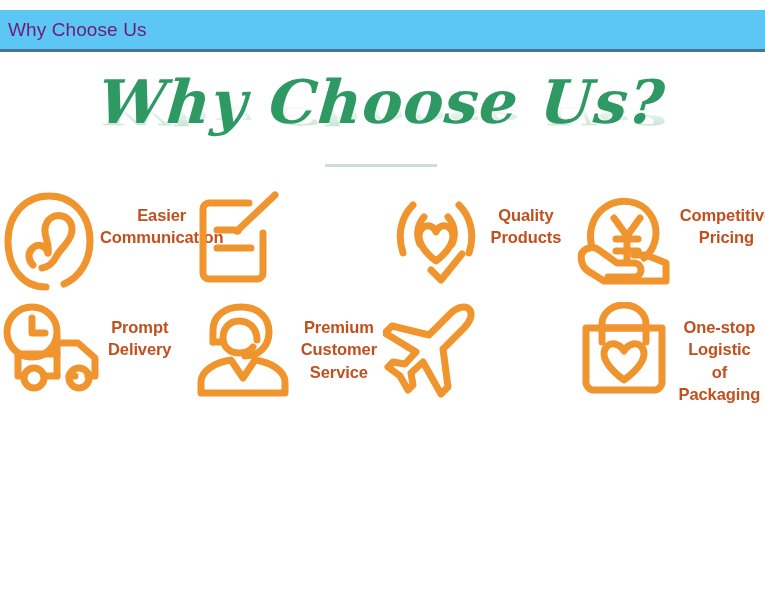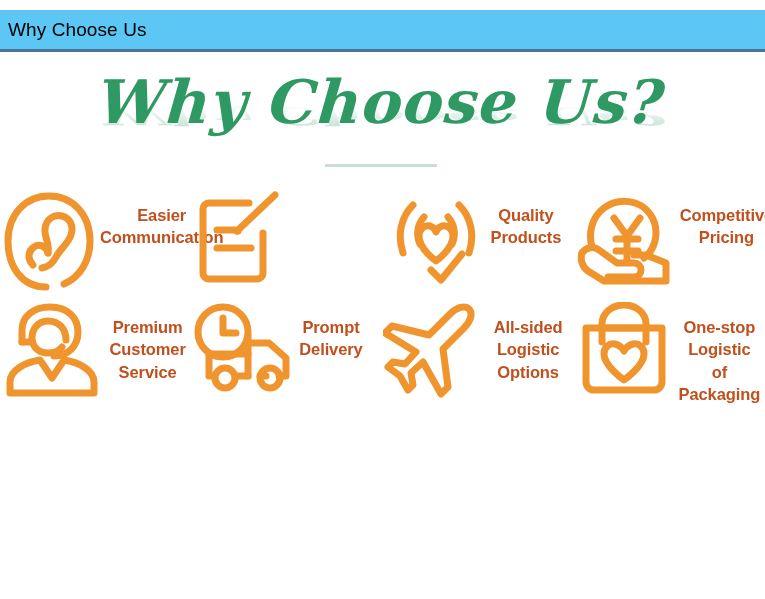--- a/index.html
+++ b/index.html
@@ -22,21 +22,21 @@
     width: 765px;
     height: 42px;
     background: #5CC7F5;
     border-bottom: 3px solid #4A7394;
     box-sizing: border-box;
     display: flex;
     align-items: center;
   }
   .titlebar-text {
     font-size: 19px;
-    color: #000000;
+    color: #701a75;
     padding-left: 8px;
     letter-spacing: 0.1px;
     white-space: nowrap;
   }
 
   
   .hero {
     position: absolute;
     left: 0;
     top: 58px;
@@ -194,35 +194,20 @@
           <path d="M8 62 C6 68 8 76 14 80 L30 90 H92 V72 L72 64 H60"></path>
         </g>
       </svg>
     </div>
     <div class="cell-label">Competitive
 Pricing</div>
   </div>
 
   <div class="cell row-bot">
     <div class="icon-wrap">
-      <svg width="104" height="96" viewBox="0 0 104 96">
-        <g fill="none" stroke="#F0942E" stroke-width="7" stroke-linecap="round" stroke-linejoin="round">
-          <path d="M22 40 V28 C22 14 34 5 50 5 C68 5 78 16 78 30 C78 44 68 54 54 54"></path>
-          <path d="M22 40 H32"></path>
-          <path d="M66 38 C66 26 58 19 48 19 C38 19 32 27 32 36 C32 45 39 51 48 51 C54 51 59 49 62 45"></path>
-          <path d="M10 91 V80 C10 68 26 60 40 58 L52 76 L64 58 C78 60 94 68 94 80 V91 Z"></path>
-        </g>
-      </svg>
-    </div>
-    <div class="cell-label">Premium
-Customer Service</div>
-  </div>
-
-  <div class="cell row-bot">
-    <div class="icon-wrap">
       <svg width="106" height="96" viewBox="0 0 106 96">
         <g fill="none" stroke="#F0942E" stroke-width="7" stroke-linecap="round" stroke-linejoin="round">
           <circle cx="32" cy="30" r="25"></circle>
           <path d="M32 16 V31 H45"></path>
           <path d="M18 52 V74 H24"></path>
           <path d="M57 52 H18"></path>
           <path d="M57 34 V74"></path>
           <path d="M44 74 H57"></path>
           <path d="M57 41 H78 L95 56 V74 H88"></path>
           <path d="M69 74 H75"></path>
@@ -230,28 +215,41 @@
           <circle cx="79" cy="76" r="10"></circle>
         </g>
       </svg>
     </div>
     <div class="cell-label">Prompt
 Delivery</div>
   </div>
 
   <div class="cell row-bot">
     <div class="icon-wrap">
+      <svg width="104" height="96" viewBox="0 0 104 96">
+        <g fill="none" stroke="#F0942E" stroke-width="7" stroke-linecap="round" stroke-linejoin="round">
+          <path d="M22 40 V28 C22 14 34 5 50 5 C68 5 78 16 78 30 C78 44 68 54 54 54"></path>
+          <path d="M22 40 H32"></path>
+          <path d="M66 38 C66 26 58 19 48 19 C38 19 32 27 32 36 C32 45 39 51 48 51 C54 51 59 49 62 45"></path>
+          <path d="M10 91 V80 C10 68 26 60 40 58 L52 76 L64 58 C78 60 94 68 94 80 V91 Z"></path>
+        </g>
+      </svg>
+    </div>
+    <div class="cell-label">Premium
+Customer Service</div>
+  </div>
+
+  <div class="cell row-bot">
+    <div class="icon-wrap">
       <svg width="100" height="96" viewBox="0 0 100 96">
         <g fill="none" stroke="#F0942E" stroke-width="7" stroke-linecap="round" stroke-linejoin="round">
           <path d="M60 47 L81 26 C88 19 90 11 86 7 C82 3 74 5 67 12 L46 33 L9 24 L2 31 L33 50 L22 62 L10 60 L5 65 L17 74 L25 88 L30 83 L28 71 L40 60 L58 92 L65 85 Z"></path>
         </g>
       </svg>
     </div>
-    <div class="cell-label">All-sided
-Logistic Options</div>
   </div>
 
   <div class="cell row-bot">
     <div class="icon-wrap">
       <svg width="100" height="96" viewBox="0 0 100 96">
         <g fill="none" stroke="#F0942E" stroke-width="7" stroke-linecap="round" stroke-linejoin="round">
           <path d="M12 26 H88 V80 a8 8 0 0 1 -8 8 H20 a8 8 0 0 1 -8 -8 Z"></path>
           <path d="M28 40 V22 C28 11 38 3 50 3 C62 3 72 11 72 22 V40"></path>
           <line x1="32" y1="26" x2="68" y2="26"></line>
           <path d="M50 78 C50 78 30 64 30 52 C30 45 35 41 41 42 C45 43 48 45 50 49 C52 45 55 43 59 42 C65 41 70 45 70 52 C70 64 50 78 50 78 Z"></path>

